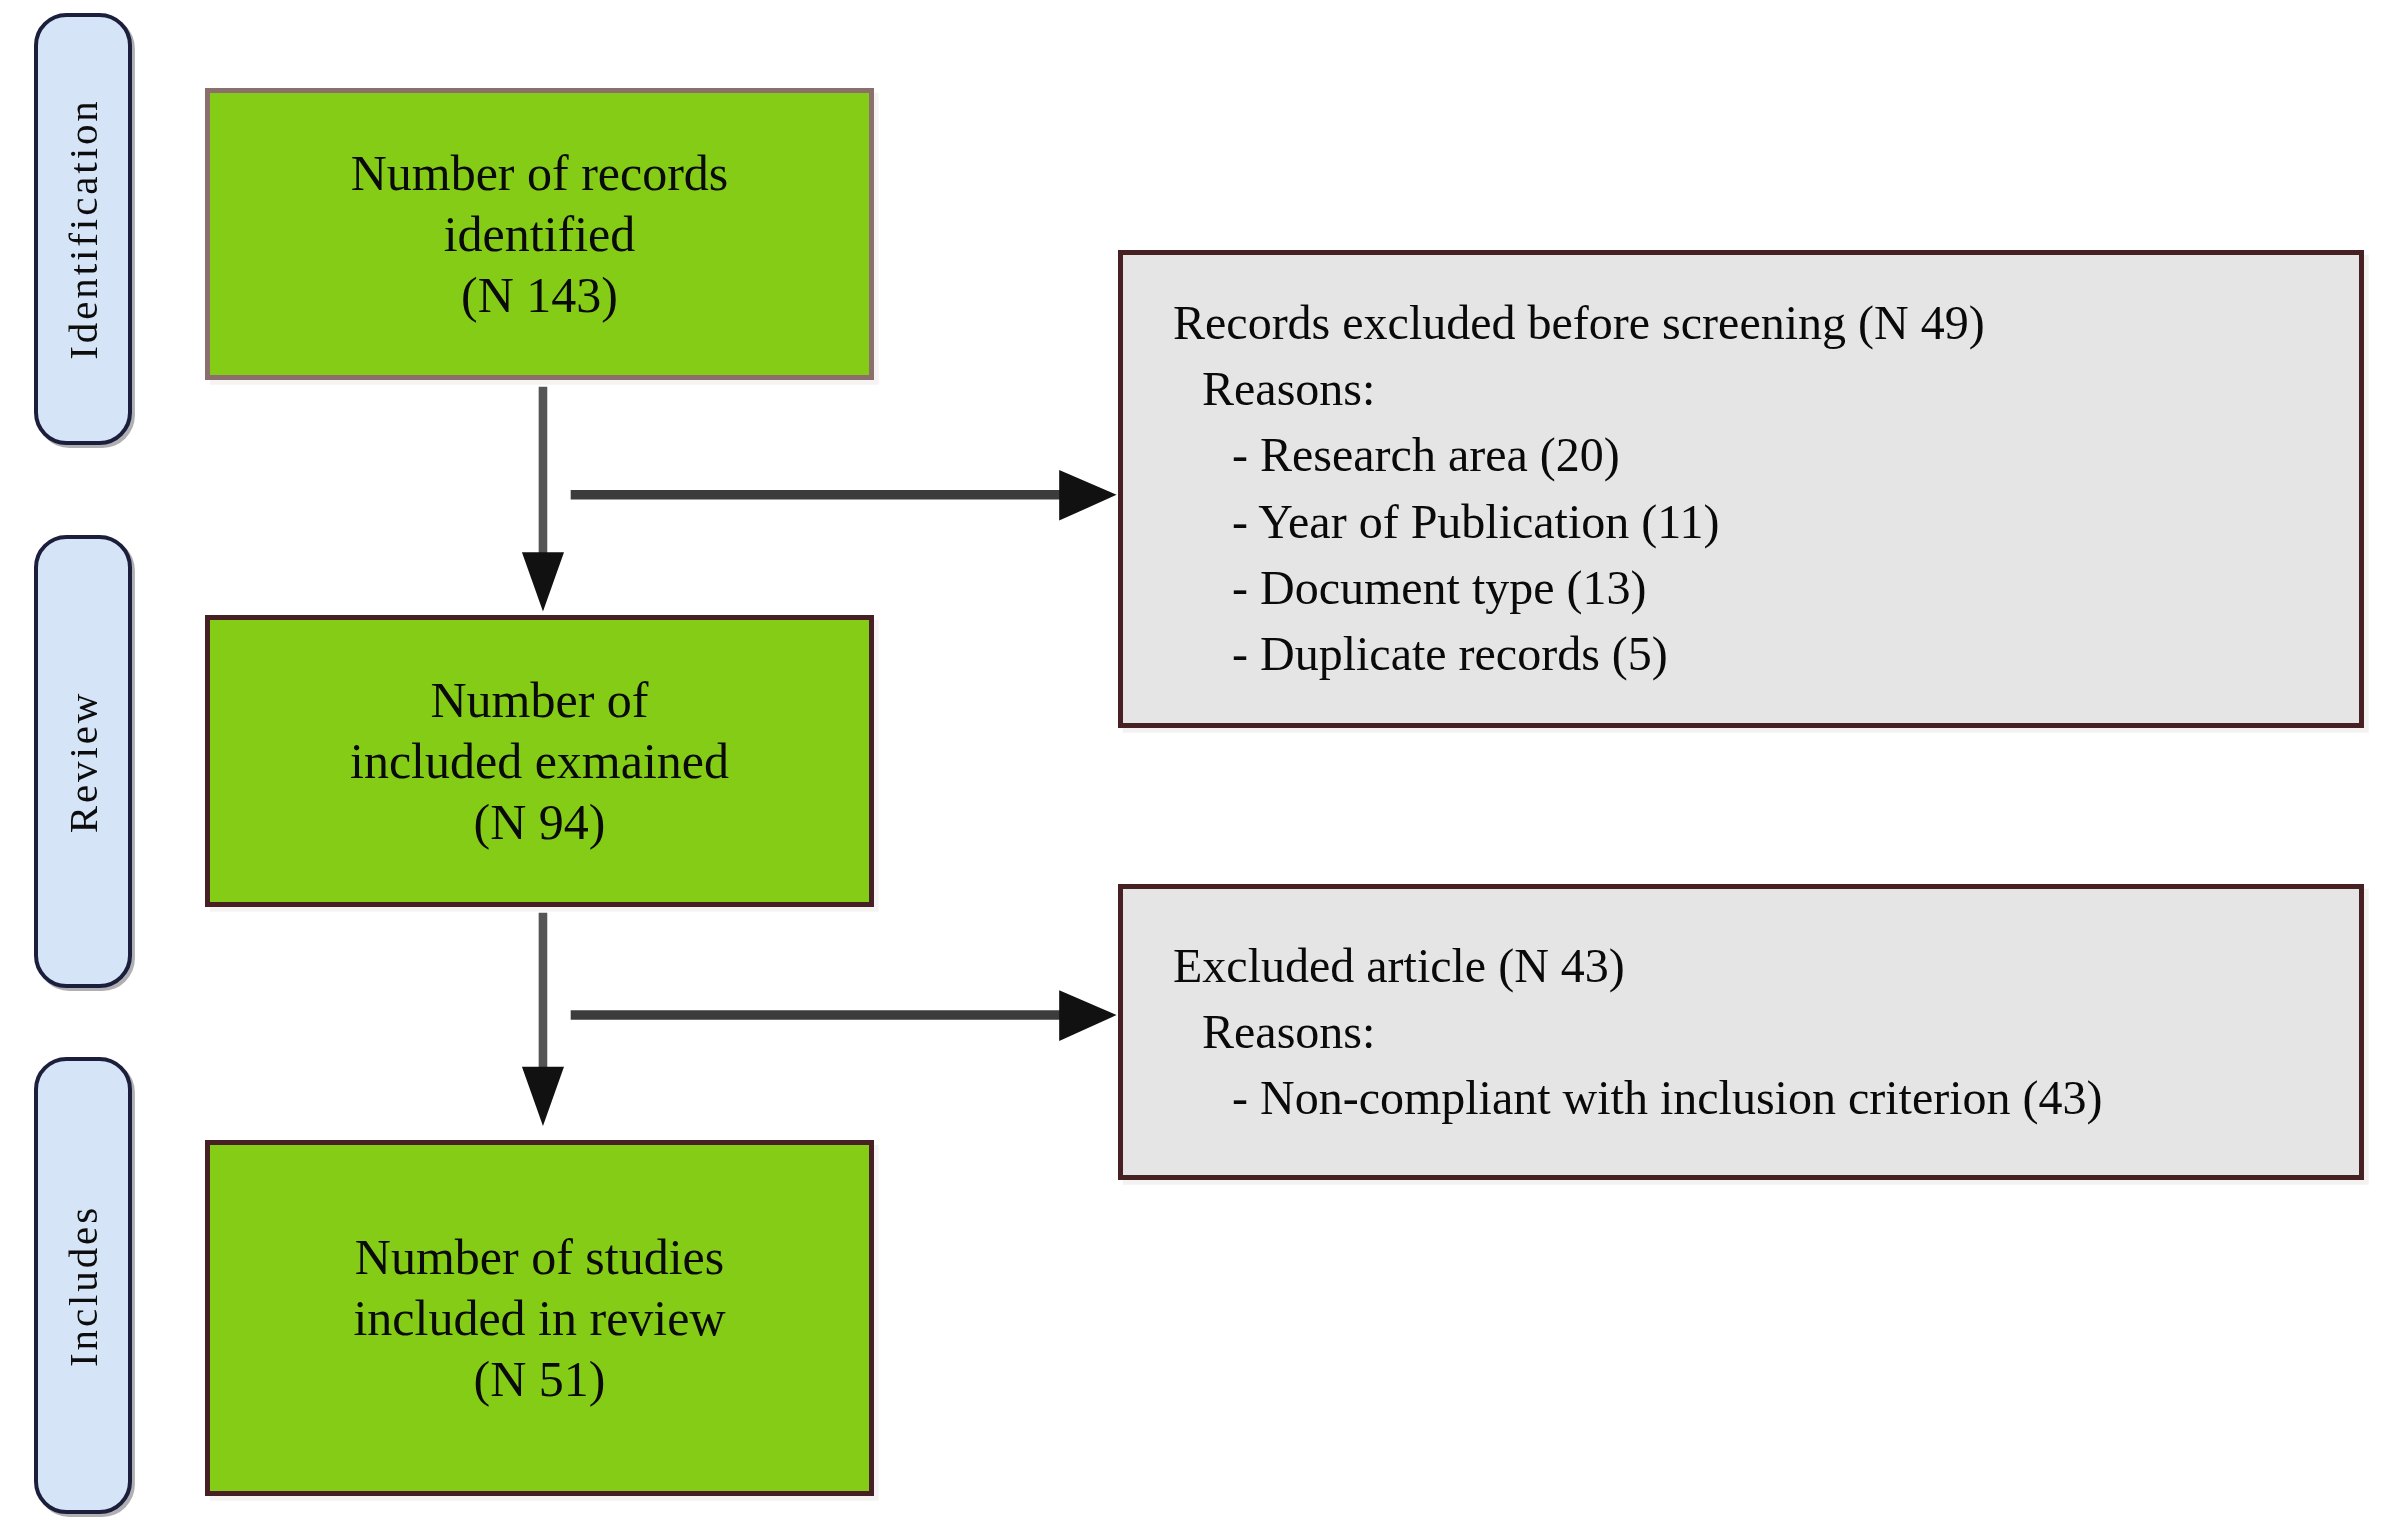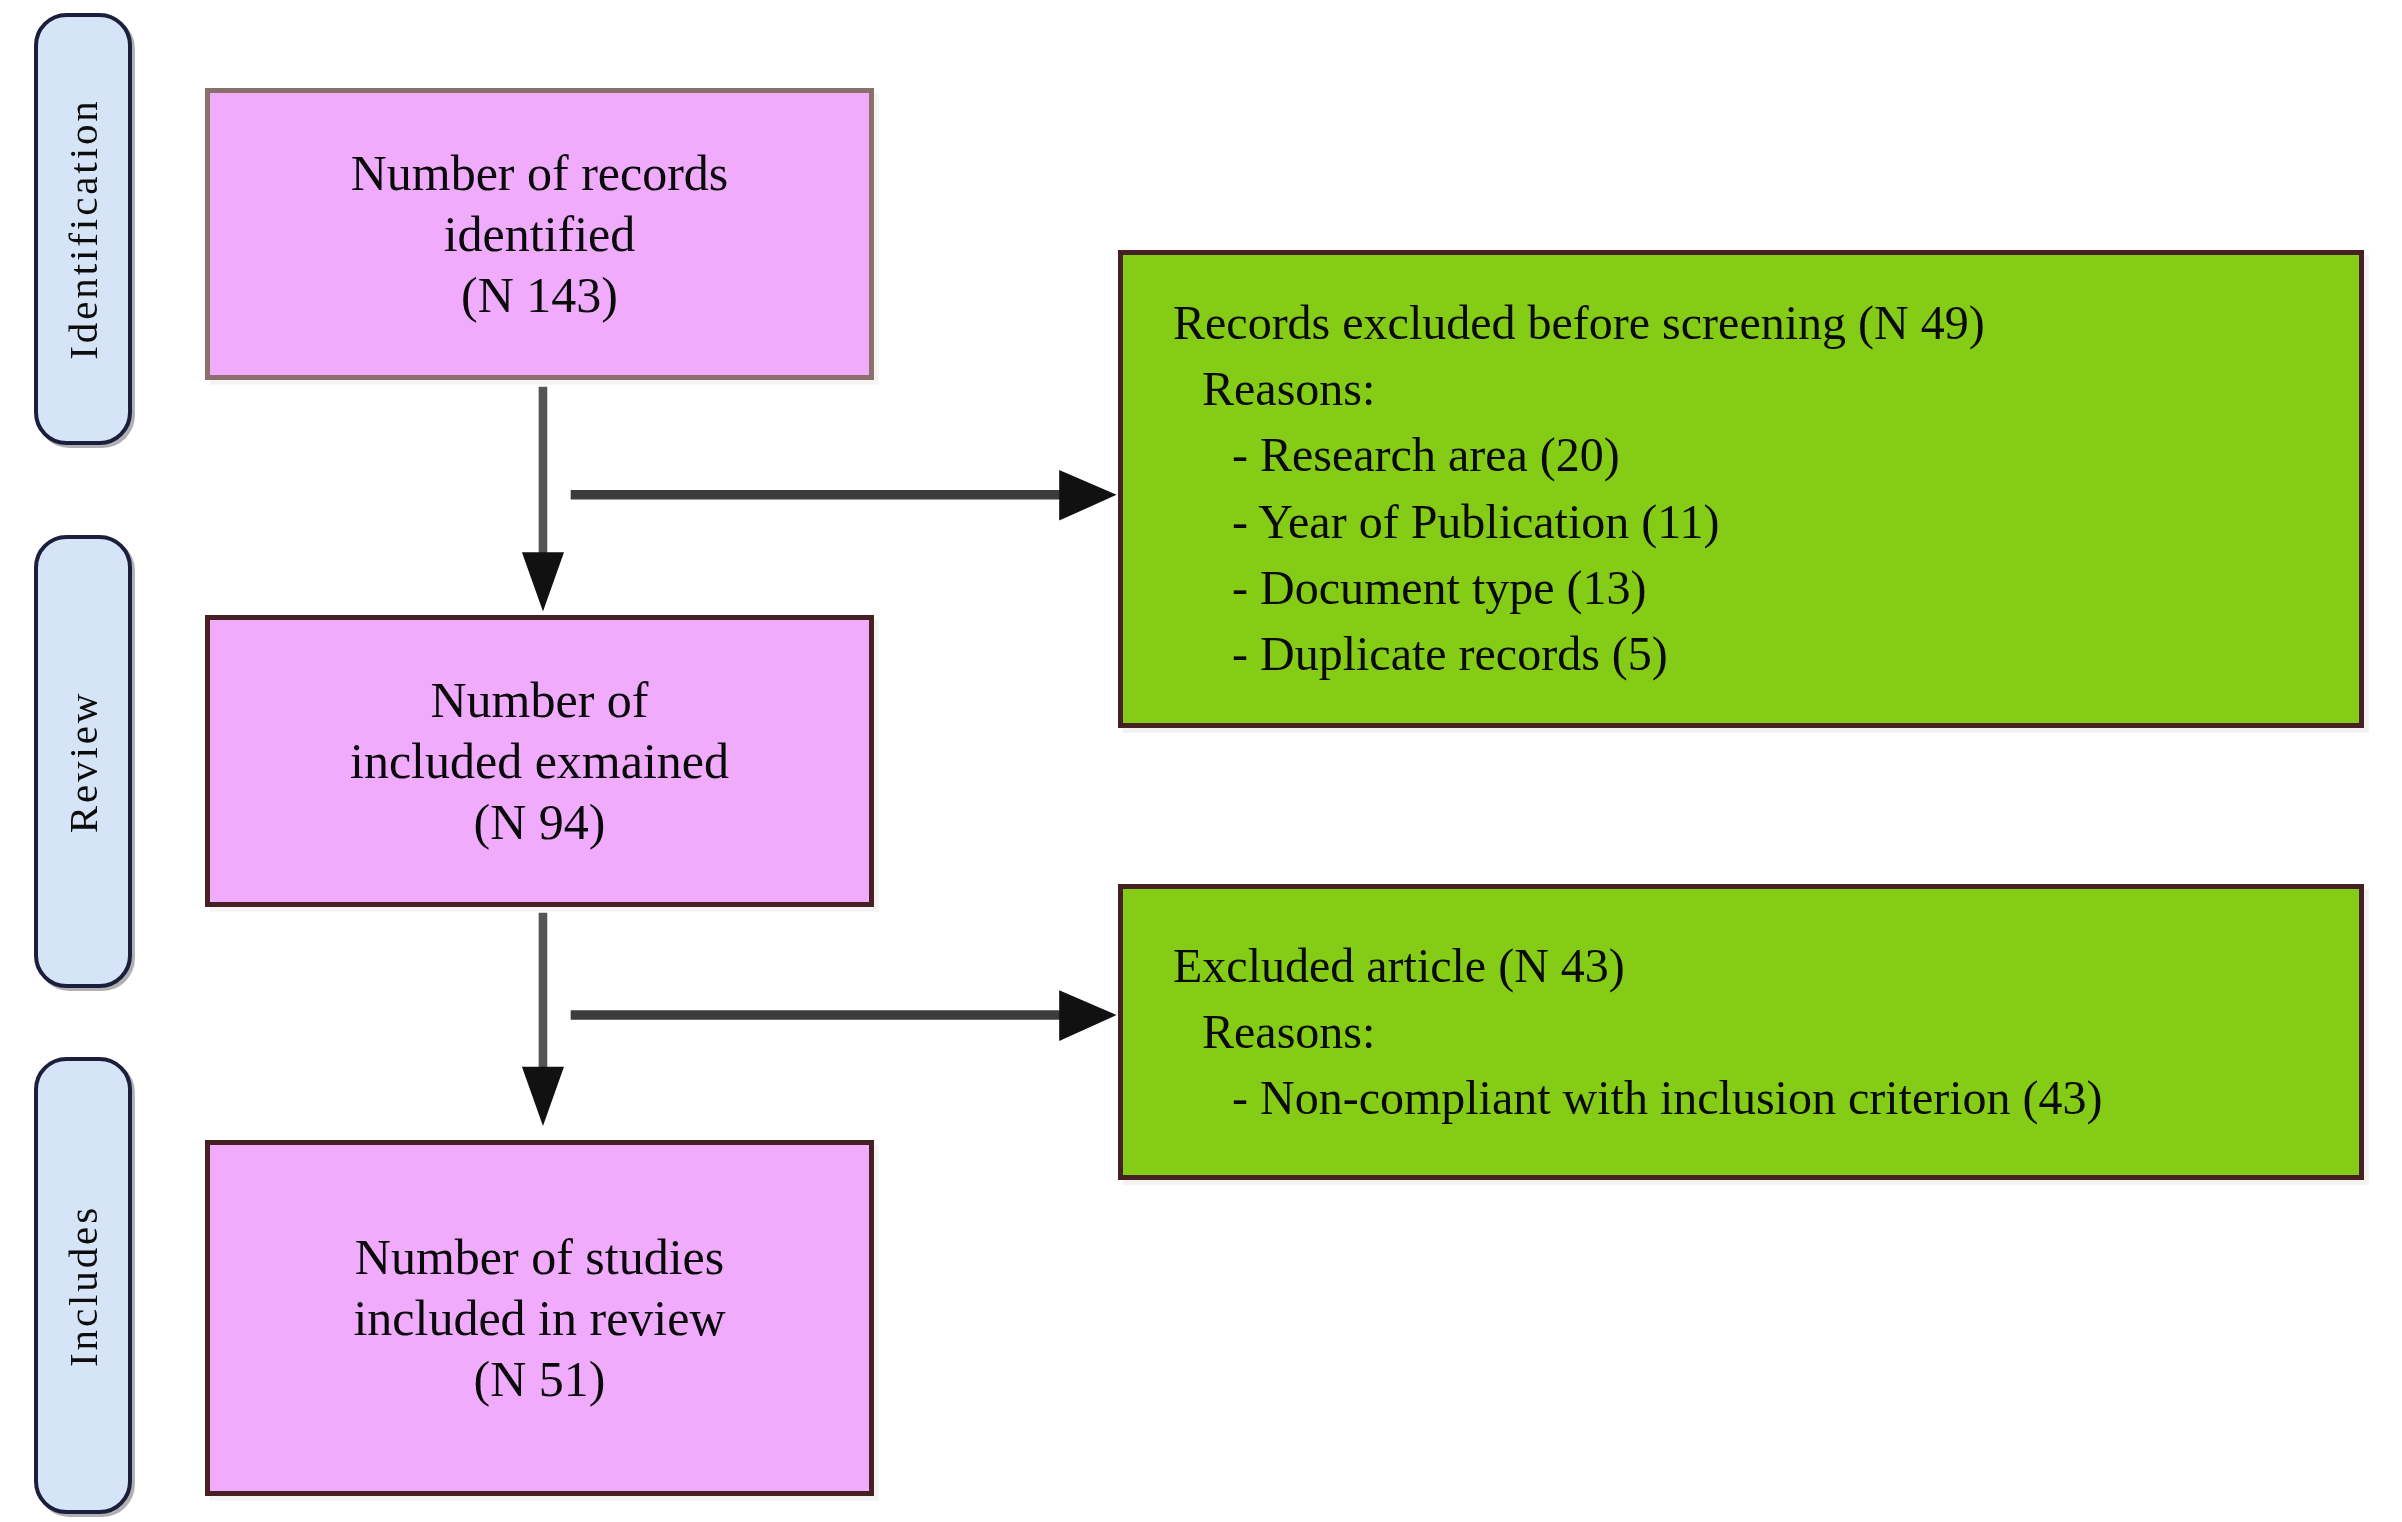--- a/index.html
+++ b/index.html
@@ -38,21 +38,21 @@
     white-space: nowrap;
     font-size: 41px;
     letter-spacing: 2.9px;
     color: #0d0d0d;
     font-family: "Liberation Serif", "DejaVu Serif", serif;
   }
 
   
   .flow-box {
     position: absolute;
-    background: #f0abfc;
+    background: #84cc16;
     box-sizing: border-box;
     border: 5.7px solid #8b6f6c;
     box-shadow: 4.8px 4.8px 0 rgba(245,242,242,.95);
   }
   .flow-box.dark-border { border-color: #472024; padding-left: 40px; }
 
   .flow-text {
     position: absolute;
     left: 0; right: 0;
     top: 50%;
@@ -63,21 +63,21 @@
     color: #0a0a0a;
     padding: 0 25px;
     box-sizing: border-box;
   }
   .flow-text .line { display: block; }
   .flow-text .count { display: block; }
 
   
   .excl-box {
     position: absolute;
-    background: #84cc16;
+    background: #e5e5e5;
     box-sizing: border-box;
     border: 5.7px solid #472024;
     box-shadow: 4.8px 4.8px 0 rgba(243,240,240,.95);
   }
   .excl-inner {
     position: absolute;
     left: 0; right: 0;
     top: 50%;
     transform: translateY(-50%);
     padding: 0 50px;

